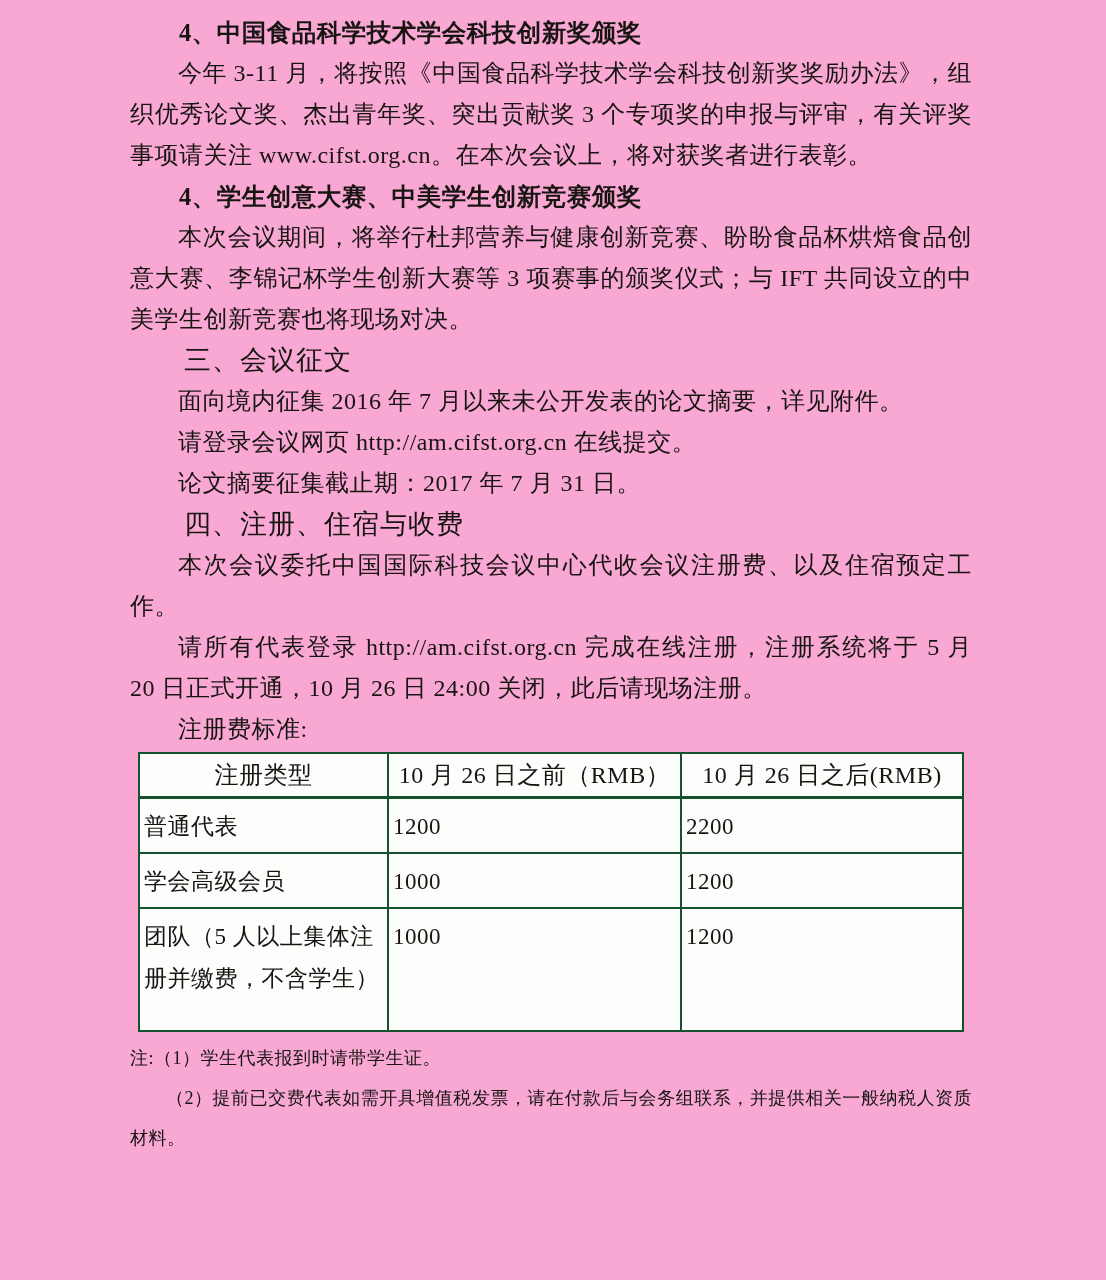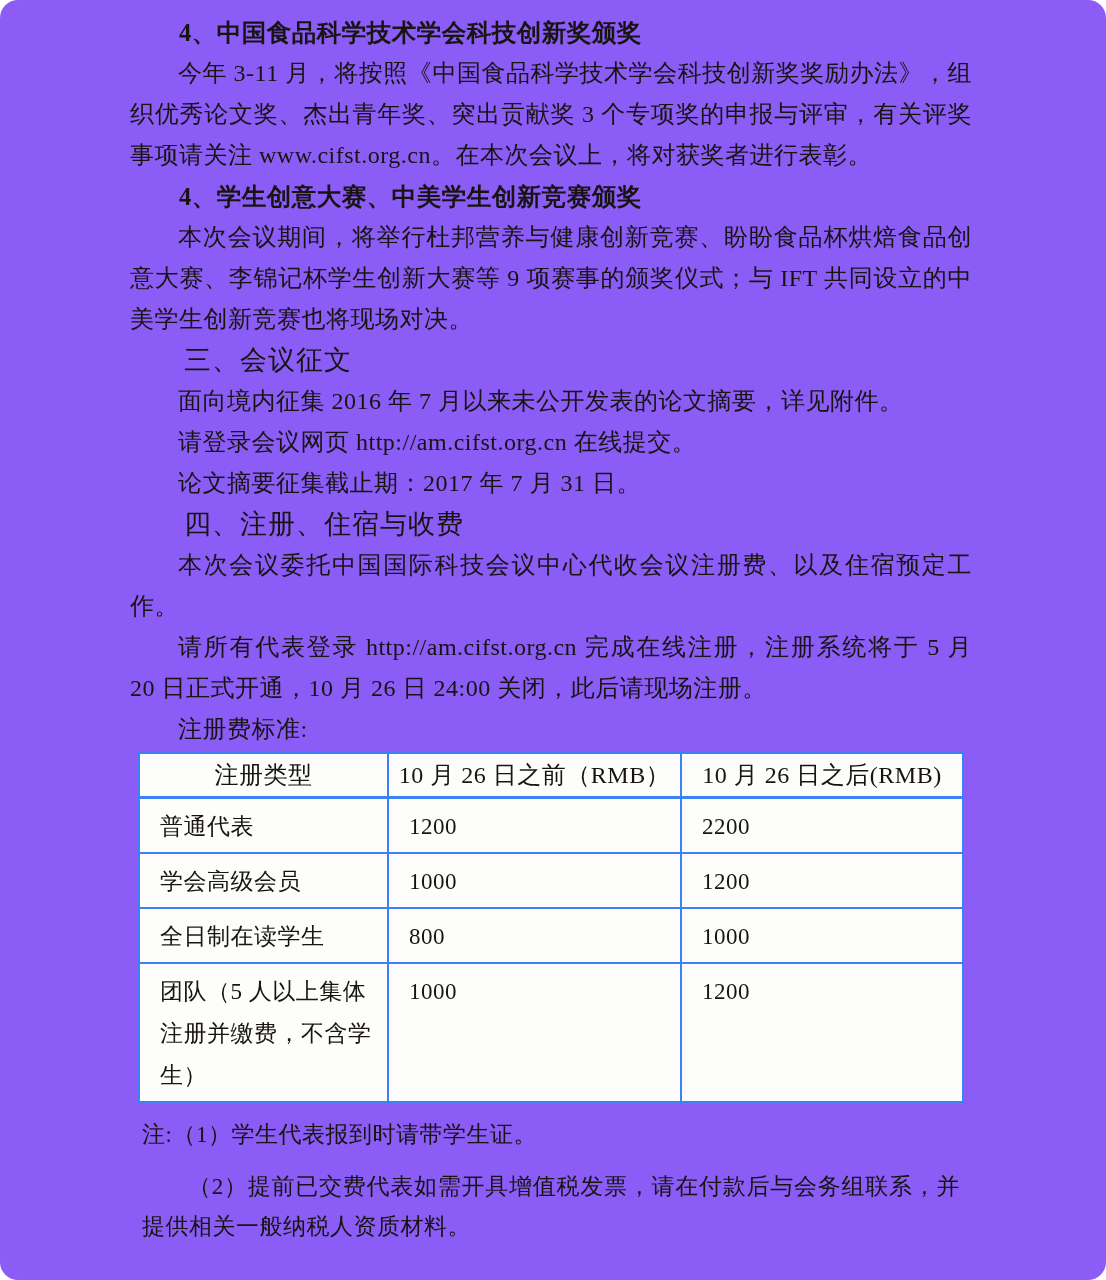--- a/index.html
+++ b/index.html
@@ -1,26 +1,25 @@
 <!DOCTYPE html>
 <html><head>
 <meta charset="utf-8">
 <style>
   html, body { margin: 0; padding: 0; background: #ffffff; }
   .page {
     position: relative;
     width: 1106px;
     height: 1280px;
-    background: #8b5cf6;
+    background: #f9a8d4;
     box-sizing: border-box;
     padding: 12px 134px 0 130px;
     font-family: "Liberation Serif", "DejaVu Serif", serif;
     color: #171412;
     overflow: hidden;
-    border-radius: 18px;
   }
   .para {
     margin: 0;
     font-size: 24px;
     line-height: 41px;
     text-align: justify;
     text-indent: 2em;
     letter-spacing: 0.5px;
     font-family: Liberation Serif, serif;
   }
@@ -43,60 +42,60 @@
   }
   table.fee-table {
     border-collapse: collapse;
     table-layout: fixed;
     width: 824px;
     margin: 2px 0 6px 8px;
     background: #fdfdfc;
   }
   table.fee-table th,
   table.fee-table td {
-    border: 2px solid #3b82f6;
+    border: 2px solid #14532d;
     font-weight: normal;
     letter-spacing: 0.5px;
     box-sizing: border-box;
   }
   table.fee-table thead tr { height: 44px; }
   table.fee-table thead th {
     font-size: 24px;
     text-align: center;
     vertical-align: middle;
     border-bottom-width: 3px;
   }
   table.fee-table tbody tr { height: 41px; }
   table.fee-table tbody tr.tall { height: 123px; margin-top: 40px; }
   table.fee-table tbody td {
     font-size: 23px;
     vertical-align: top;
-    padding: 7px 6px 4px 20px;
+    padding: 7px 6px 4px 4px;
     line-height: 42px;
     text-align: left;
   }
   .note {
-    margin: 12px;
-    font-size: 23px;
+    margin: 0;
+    font-size: 18px;
     line-height: 40px;
     text-align: justify;
     letter-spacing: 0.5px;
   }
   .note.indent { text-indent: 2em; }
 </style>
 </head>
 <body>
 
 <div class="page">
 
   <h3 class="h-serif">4、中国食品科学技术学会科技创新奖颁奖</h3>
   <p class="para">今年 3-11 月，将按照《中国食品科学技术学会科技创新奖奖励办法》，组织优秀论文奖、杰出青年奖、突出贡献奖 3 个专项奖的申报与评审，有关评奖事项请关注 www.cifst.org.cn。在本次会议上，将对获奖者进行表彰。</p>
 
   <h3 class="h-serif">4、学生创意大赛、中美学生创新竞赛颁奖</h3>
-  <p class="para">本次会议期间，将举行杜邦营养与健康创新竞赛、盼盼食品杯烘焙食品创意大赛、李锦记杯学生创新大赛等 9 项赛事的颁奖仪式；与 IFT 共同设立的中美学生创新竞赛也将现场对决。</p>
+  <p class="para">本次会议期间，将举行杜邦营养与健康创新竞赛、盼盼食品杯烘焙食品创意大赛、李锦记杯学生创新大赛等 3 项赛事的颁奖仪式；与 IFT 共同设立的中美学生创新竞赛也将现场对决。</p>
 
   <h2 class="h-sans">三、会议征文</h2>
   <p class="para">面向境内征集 2016 年 7 月以来未公开发表的论文摘要，详见附件。</p>
   <p class="para">请登录会议网页 http://am.cifst.org.cn 在线提交。</p>
   <p class="para">论文摘要征集截止期：2017 年 7 月 31 日。</p>
 
   <h2 class="h-sans">四、注册、住宿与收费</h2>
   <p class="para">本次会议委托中国国际科技会议中心代收会议注册费、以及住宿预定工作。</p>
 
   <p class="para">请所有代表登录 http://am.cifst.org.cn 完成在线注册，注册系统将于 5 月 20 日正式开通，10 月 26 日 24:00 关闭，此后请现场注册。</p>
@@ -119,25 +118,20 @@
       <tr>
         <td>普通代表</td>
         <td>1200</td>
         <td>2200</td>
       </tr>
       <tr>
         <td>学会高级会员</td>
         <td>1000</td>
         <td>1200</td>
       </tr>
-      <tr>
-        <td>全日制在读学生</td>
-        <td>800</td>
-        <td>1000</td>
-      </tr>
       <tr class="tall">
         <td>团队（5 人以上集体注册并缴费，不含学生）</td>
         <td>1000</td>
         <td>1200</td>
       </tr>
     </tbody>
   </table>
 
   <p class="note">注:（1）学生代表报到时请带学生证。</p>
   <p class="note indent">（2）提前已交费代表如需开具增值税发票，请在付款后与会务组联系，并提供相关一般纳税人资质材料。</p>

